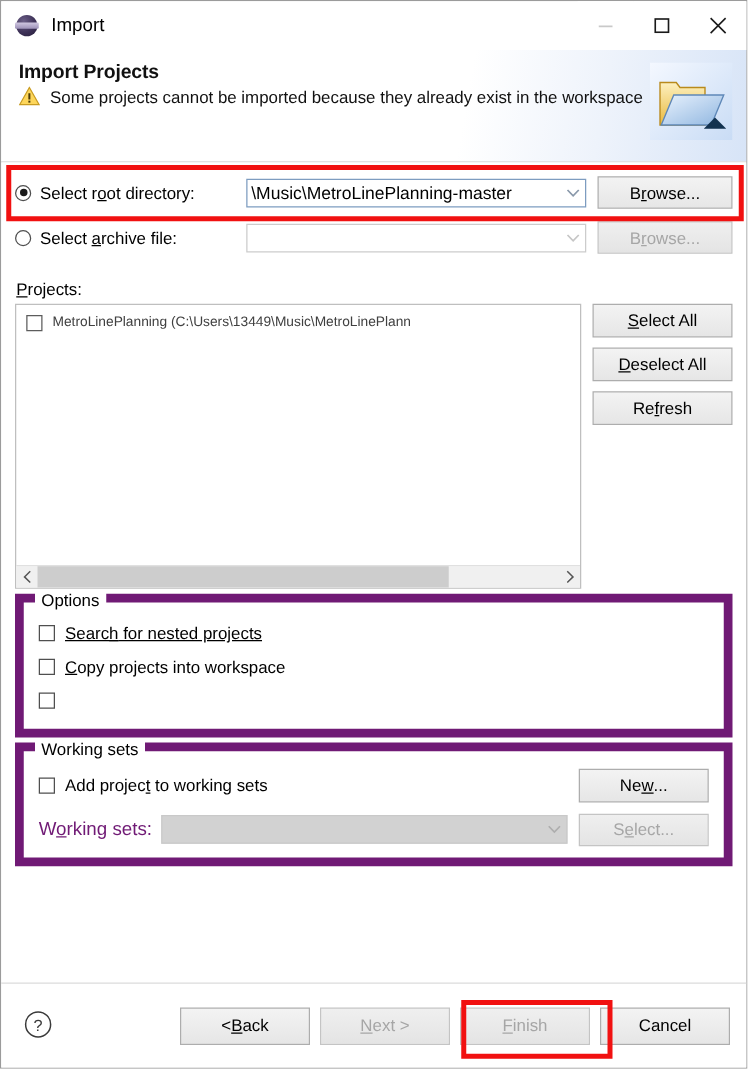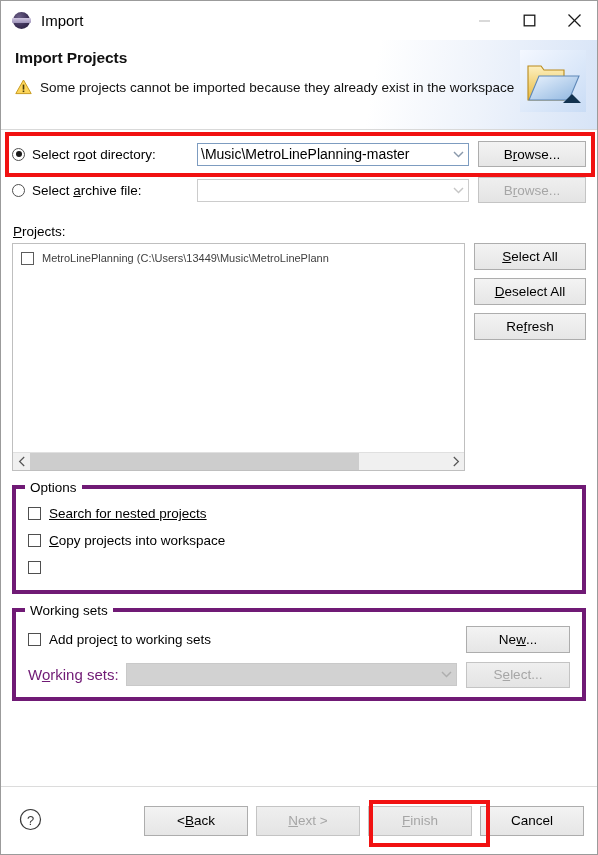--- a/index.html
+++ b/index.html
@@ -81,21 +81,21 @@
     padding: 9px 0 0 14px;
     box-sizing: border-box;
   }
   .header-title {
     font-size: 15.5px;
     font-weight: bold;
     color: #111111;
     letter-spacing: -0.1px;
   }
   .header-msg {
-    margin-top: 11px;
+    margin-top: 1px;
     display: flex;
     align-items: flex-start;
     max-width: 500px;
   }
   .warn-icon { flex: 0 0 17px; margin-top: 1px; }
   .header-msg-text {
     margin-left: 8px;
     font-size: 13.5px;
     line-height: 19px;
     color: #111111;
@@ -268,22 +268,22 @@
   .list-side {
     flex: 0 0 112px;
     margin-left: 9px;
     display: flex;
     flex-direction: column;
   }
   .list-side .btn { width: 112px; min-width: 112px; height: 27px; margin-bottom: 8px; }
 
   
   .group {
-    border: 4px solid #701a75;
-    margin-top: 14px;
+    border: 7px solid #701a75;
+    margin-top: 4px;
     padding: 0 12px 10px 12px;
     position: relative;
     box-sizing: border-box;
   }
   .group-title {
     position: absolute;
     top: -9px; left: 9px;
     background: #ffffff;
     padding: 0 5px;
     font-size: 13.5px;

